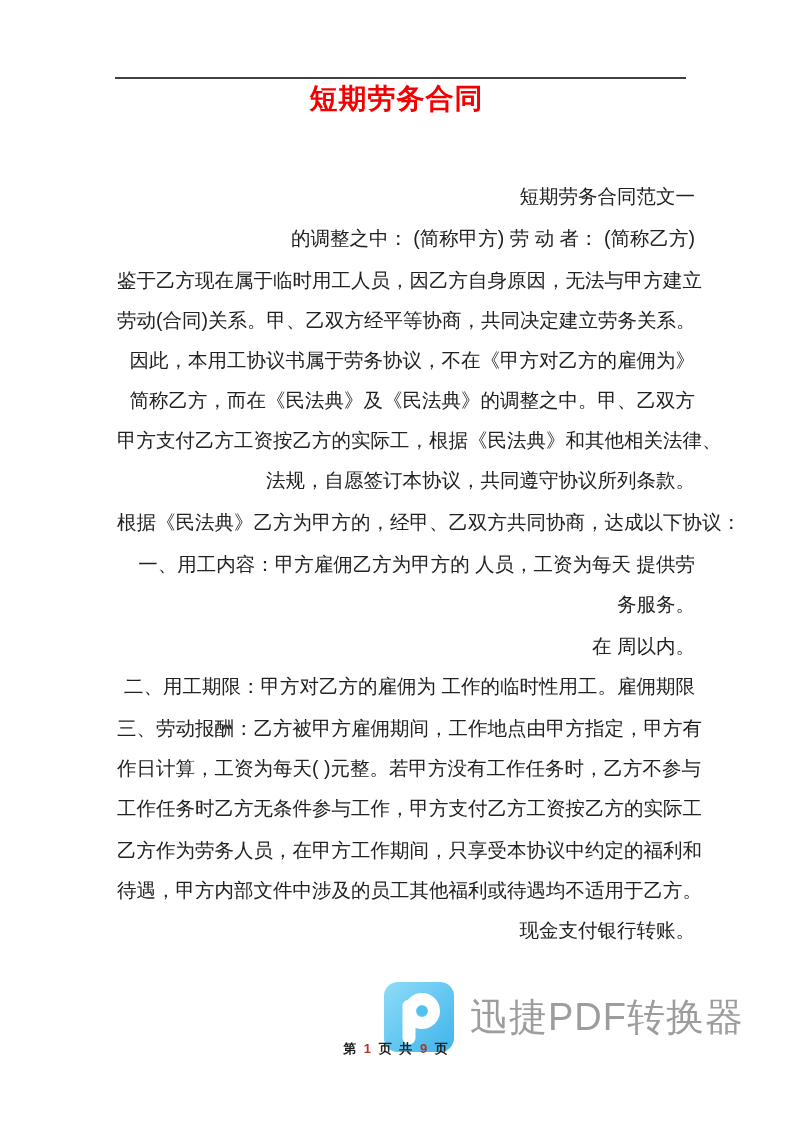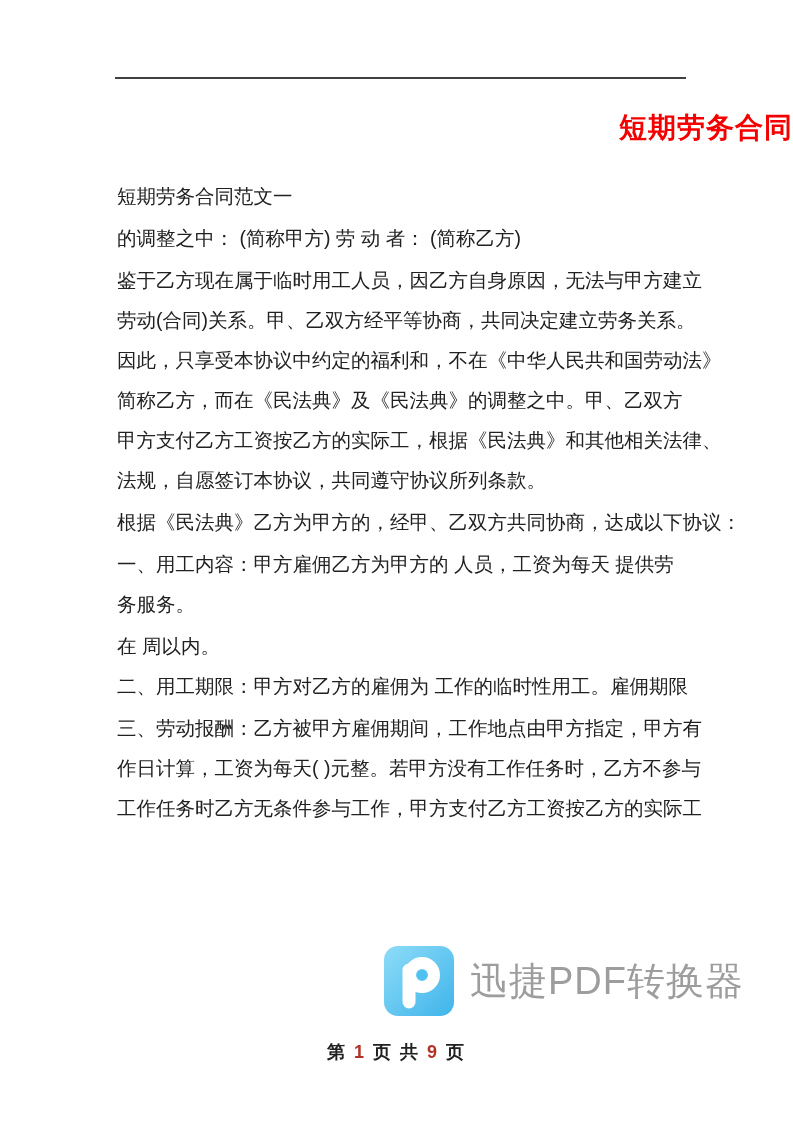--- a/index.html
+++ b/index.html
@@ -19,47 +19,48 @@
     position: absolute;
     left: 115px;
     top: 77px;
     width: 571px;
     height: 2px;
     background: #414141;
   }
   .doc-title {
     position: absolute;
     left: 0;
-    top: 109px;
+    top: 80px;
     width: 100%;
-    text-align: right;
+    text-align: center;
     font-size: 28px;
     font-weight: bold;
     color: #f40000;
     letter-spacing: 1px;
   }
   .doc-body {
     position: absolute;
     left: 117px;
     top: 176px;
     width: 578px;
     color: #212121;
     font-size: 19.5px;
     z-index: 2;
   }
   .para { margin: 0 0 2px 0; }
   .line {
     height: 40px;
     line-height: 40px;
     white-space: nowrap;
+    text-align: right;
   }
   .watermark {
     position: absolute;
     left: 384px;
-    top: 946px;
+    top: 982px;
     display: flex;
     align-items: center;
     z-index: 1;
   }
   .logo-box {
     width: 70px;
     height: 70px;
     flex: 0 0 auto;
   }
   .brand-text {
@@ -68,21 +69,21 @@
     color: #9d9d9d;
     white-space: nowrap;
     letter-spacing: 1px;
   }
   .page-footer {
     position: absolute;
     left: 0;
     top: 1040px;
     width: 100%;
     text-align: center;
-    font-size: 18px;
+    font-size: 13px;
     font-weight: bold;
     letter-spacing: 2px;
     z-index: 3;
   }
 </style>
 </head>
 <body>
 
 <div class="page">
 
@@ -93,40 +94,45 @@
   <div class="doc-body">
       <div class="para">
         <div class="line">短期劳务合同范文一</div>
       </div>
       <div class="para">
         <div class="line">的调整之中： (简称甲方) 劳 动 者： (简称乙方)</div>
       </div>
       <div class="para">
         <div class="line">鉴于乙方现在属于临时用工人员，因乙方自身原因，无法与甲方建立</div>
         <div class="line">劳动(合同)关系。甲、乙双方经平等协商，共同决定建立劳务关系。</div>
-        <div class="line">因此，只享受本协议中约定的福利和，不在《中华人民共和国劳动法》</div>
+        <div class="line">因此，本用工协议书属于劳务协议，不在《甲方对乙方的雇佣为》</div>
         <div class="line">简称乙方，而在《民法典》及《民法典》的调整之中。甲、乙双方</div>
         <div class="line">甲方支付乙方工资按乙方的实际工，根据《民法典》和其他相关法律、</div>
         <div class="line">法规，自愿签订本协议，共同遵守协议所列条款。</div>
       </div>
       <div class="para">
         <div class="line">根据《民法典》乙方为甲方的，经甲、乙双方共同协商，达成以下协议：</div>
       </div>
       <div class="para">
         <div class="line">一、用工内容：甲方雇佣乙方为甲方的 人员，工资为每天 提供劳</div>
         <div class="line">务服务。</div>
       </div>
       <div class="para">
         <div class="line">在 周以内。</div>
         <div class="line">二、用工期限：甲方对乙方的雇佣为 工作的临时性用工。雇佣期限</div>
       </div>
       <div class="para">
         <div class="line">三、劳动报酬：乙方被甲方雇佣期间，工作地点由甲方指定，甲方有</div>
         <div class="line">作日计算，工资为每天( )元整。若甲方没有工作任务时，乙方不参与</div>
         <div class="line">工作任务时乙方无条件参与工作，甲方支付乙方工资按乙方的实际工</div>
+      </div>
+      <div class="para">
+        <div class="line">乙方作为劳务人员，在甲方工作期间，只享受本协议中约定的福利和</div>
+        <div class="line">待遇，甲方内部文件中涉及的员工其他福利或待遇均不适用于乙方。</div>
+        <div class="line">现金支付银行转账。</div>
       </div>
     </div>
 
   <div class="watermark">
     <span class="logo-box">
       <svg width="70" height="70" viewBox="0 0 70 70" xmlns="http://www.w3.org/2000/svg">
         <defs>
           <linearGradient id="lg" x1="0" y1="0" x2="1" y2="1">
             <stop offset="0" stop-color="#8edcf8"></stop>
             <stop offset="1" stop-color="#3fb4ea"></stop>

